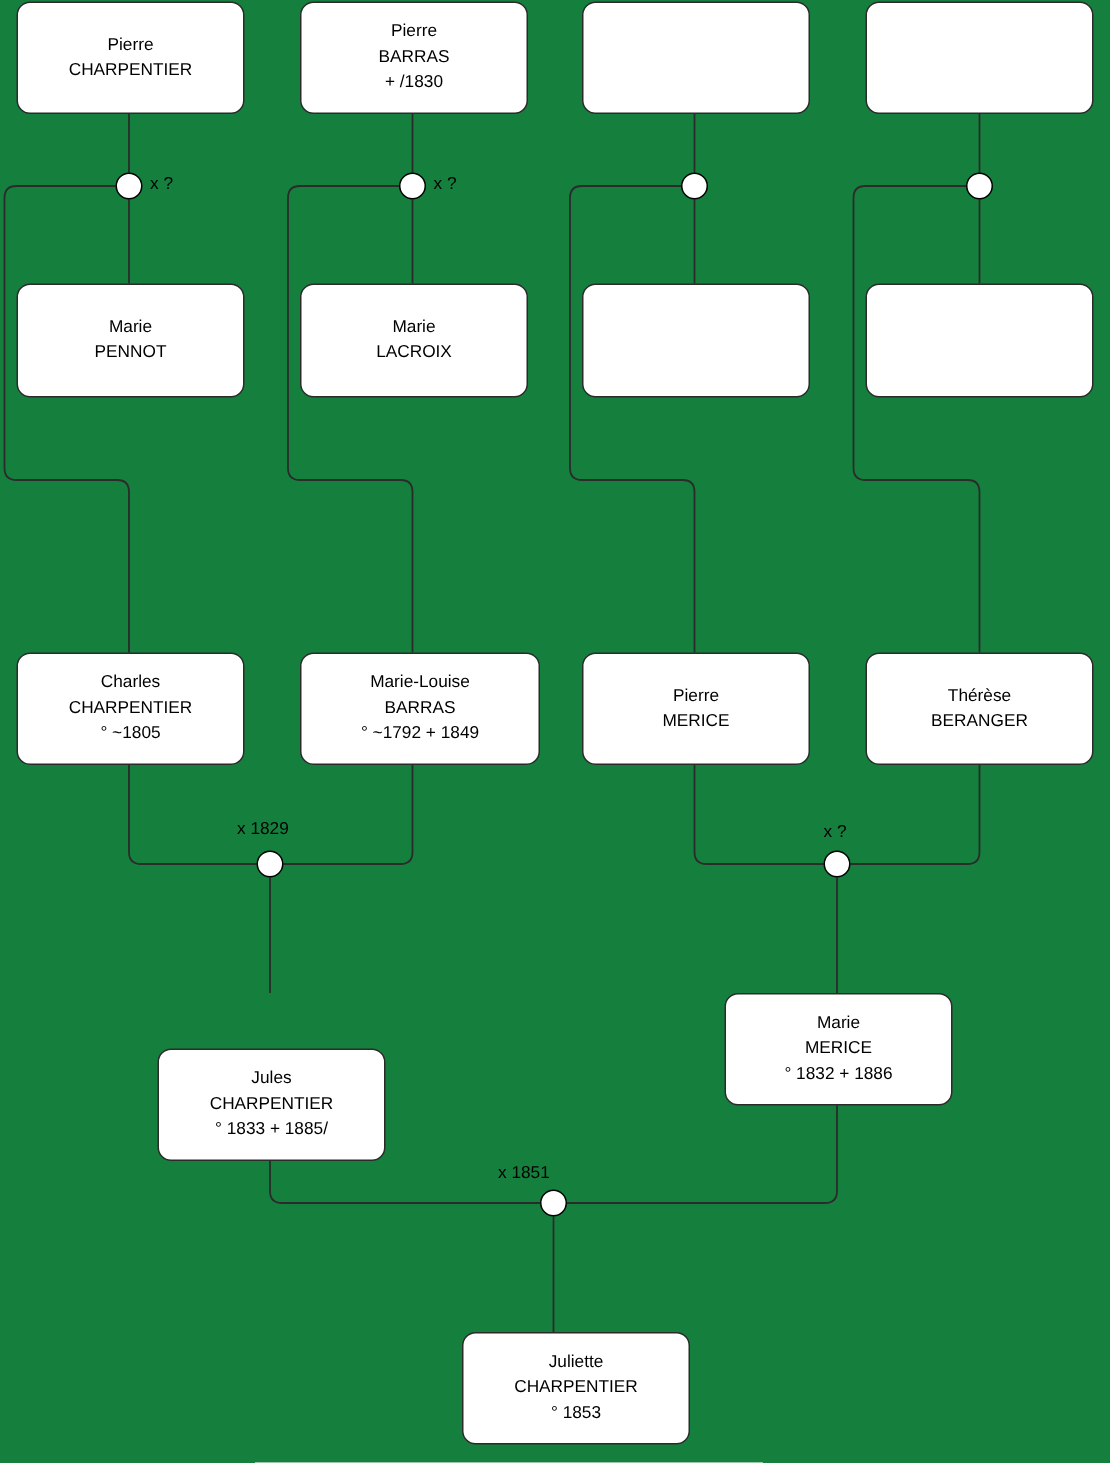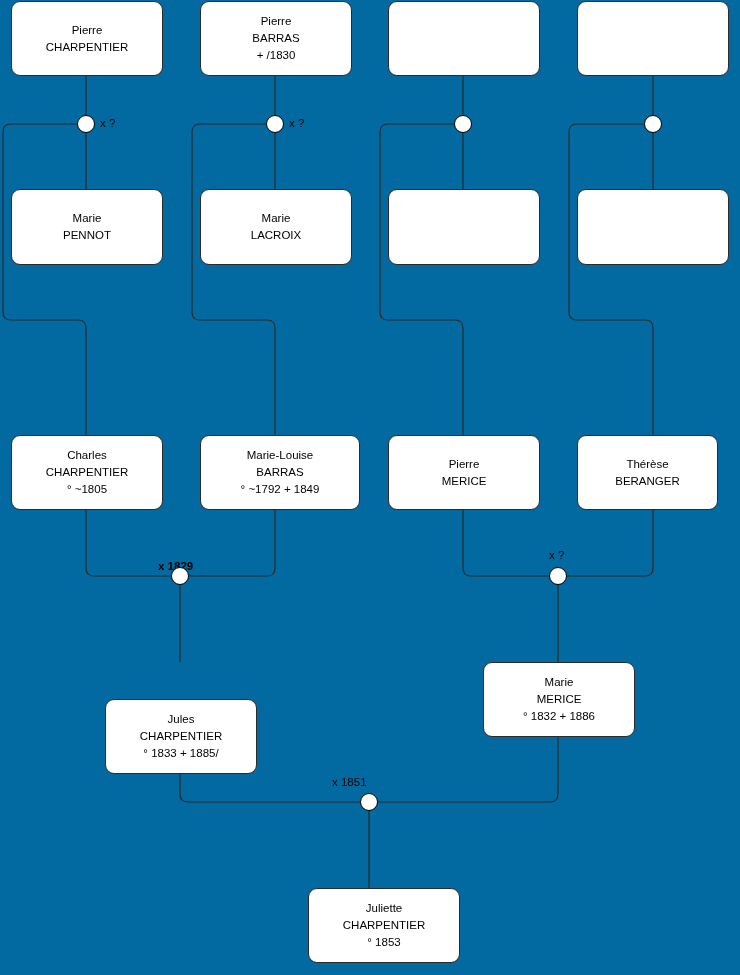--- a/index.html
+++ b/index.html
@@ -8,21 +8,21 @@
     padding: 0;
     background: #ffffff;
   }
   body {
     font-family: "Liberation Sans", sans-serif;
   }
   #tree-canvas {
     position: relative;
     width: 740px;
     height: 975px;
-    background: #0369a1;
+    background: #15803d;
     overflow: hidden;
   }
   #tree-svg {
     position: absolute;
     left: 0;
     top: 0;
     width: 740px;
     height: 975px;
   }
   .person-box {
@@ -123,21 +123,21 @@
       </div>
       <div class="person-box" style="left: 200px; top: 435px; width: 160px; height: 75px; border-color: rgb(43, 43, 43);">
         <span class="person-line">Marie-Louise</span>
         <span class="person-line">BARRAS</span>
         <span class="person-line">° ~1792 + 1849</span>
       </div>
       <div class="person-box" style="left: 388px; top: 435px; width: 152px; height: 75px; border-color: rgb(43, 43, 43);">
         <span class="person-line">Pierre</span>
         <span class="person-line">MERICE</span>
       </div>
-      <div class="person-box" style="left: 577px; top: 435px; width: 141px; height: 75px; border-color: rgb(43, 43, 43);">
+      <div class="person-box" style="left: 577px; top: 435px; width: 152px; height: 75px; border-color: rgb(43, 43, 43);">
         <span class="person-line">Thérèse</span>
         <span class="person-line">BERANGER</span>
       </div>
       <div class="person-box" style="left: 105px; top: 662px; width: 152px; height: 75px; border-color: rgb(43, 43, 43); margin-top: 37px;">
         <span class="person-line">Jules</span>
         <span class="person-line">CHARPENTIER</span>
         <span class="person-line">° 1833 + 1885/</span>
       </div>
       <div class="person-box" style="left: 483px; top: 662px; width: 152px; height: 75px; border-color: rgb(43, 43, 43);">
         <span class="person-line">Marie</span>
@@ -151,20 +151,20 @@
       </div>
     </div>
   <div id="unions-layer">
       <div class="union-node" style="left: 77px; top: 115px;"></div>
       <div class="union-label" style="left: 100px; top: 117px;">x ?</div>
       <div class="union-node" style="left: 266px; top: 115px;"></div>
       <div class="union-label" style="left: 289px; top: 117px;">x ?</div>
       <div class="union-node" style="left: 454px; top: 115px;"></div>
       <div class="union-node" style="left: 644px; top: 115px;"></div>
       <div class="union-node" style="left: 171px; top: 567px;"></div>
-      <div class="union-label" style="left: 158px; top: 560px; font-weight: bold;">x 1829</div>
+      <div class="union-label" style="left: 158px; top: 547px;">x 1829</div>
       <div class="union-node" style="left: 549px; top: 567px;"></div>
       <div class="union-label" style="left: 549px; top: 549px;">x ?</div>
       <div class="union-node" style="left: 360px; top: 793px;"></div>
       <div class="union-label" style="left: 332px; top: 776px;">x 1851</div>
     </div>
 
 </div>
 
 </body></html>

